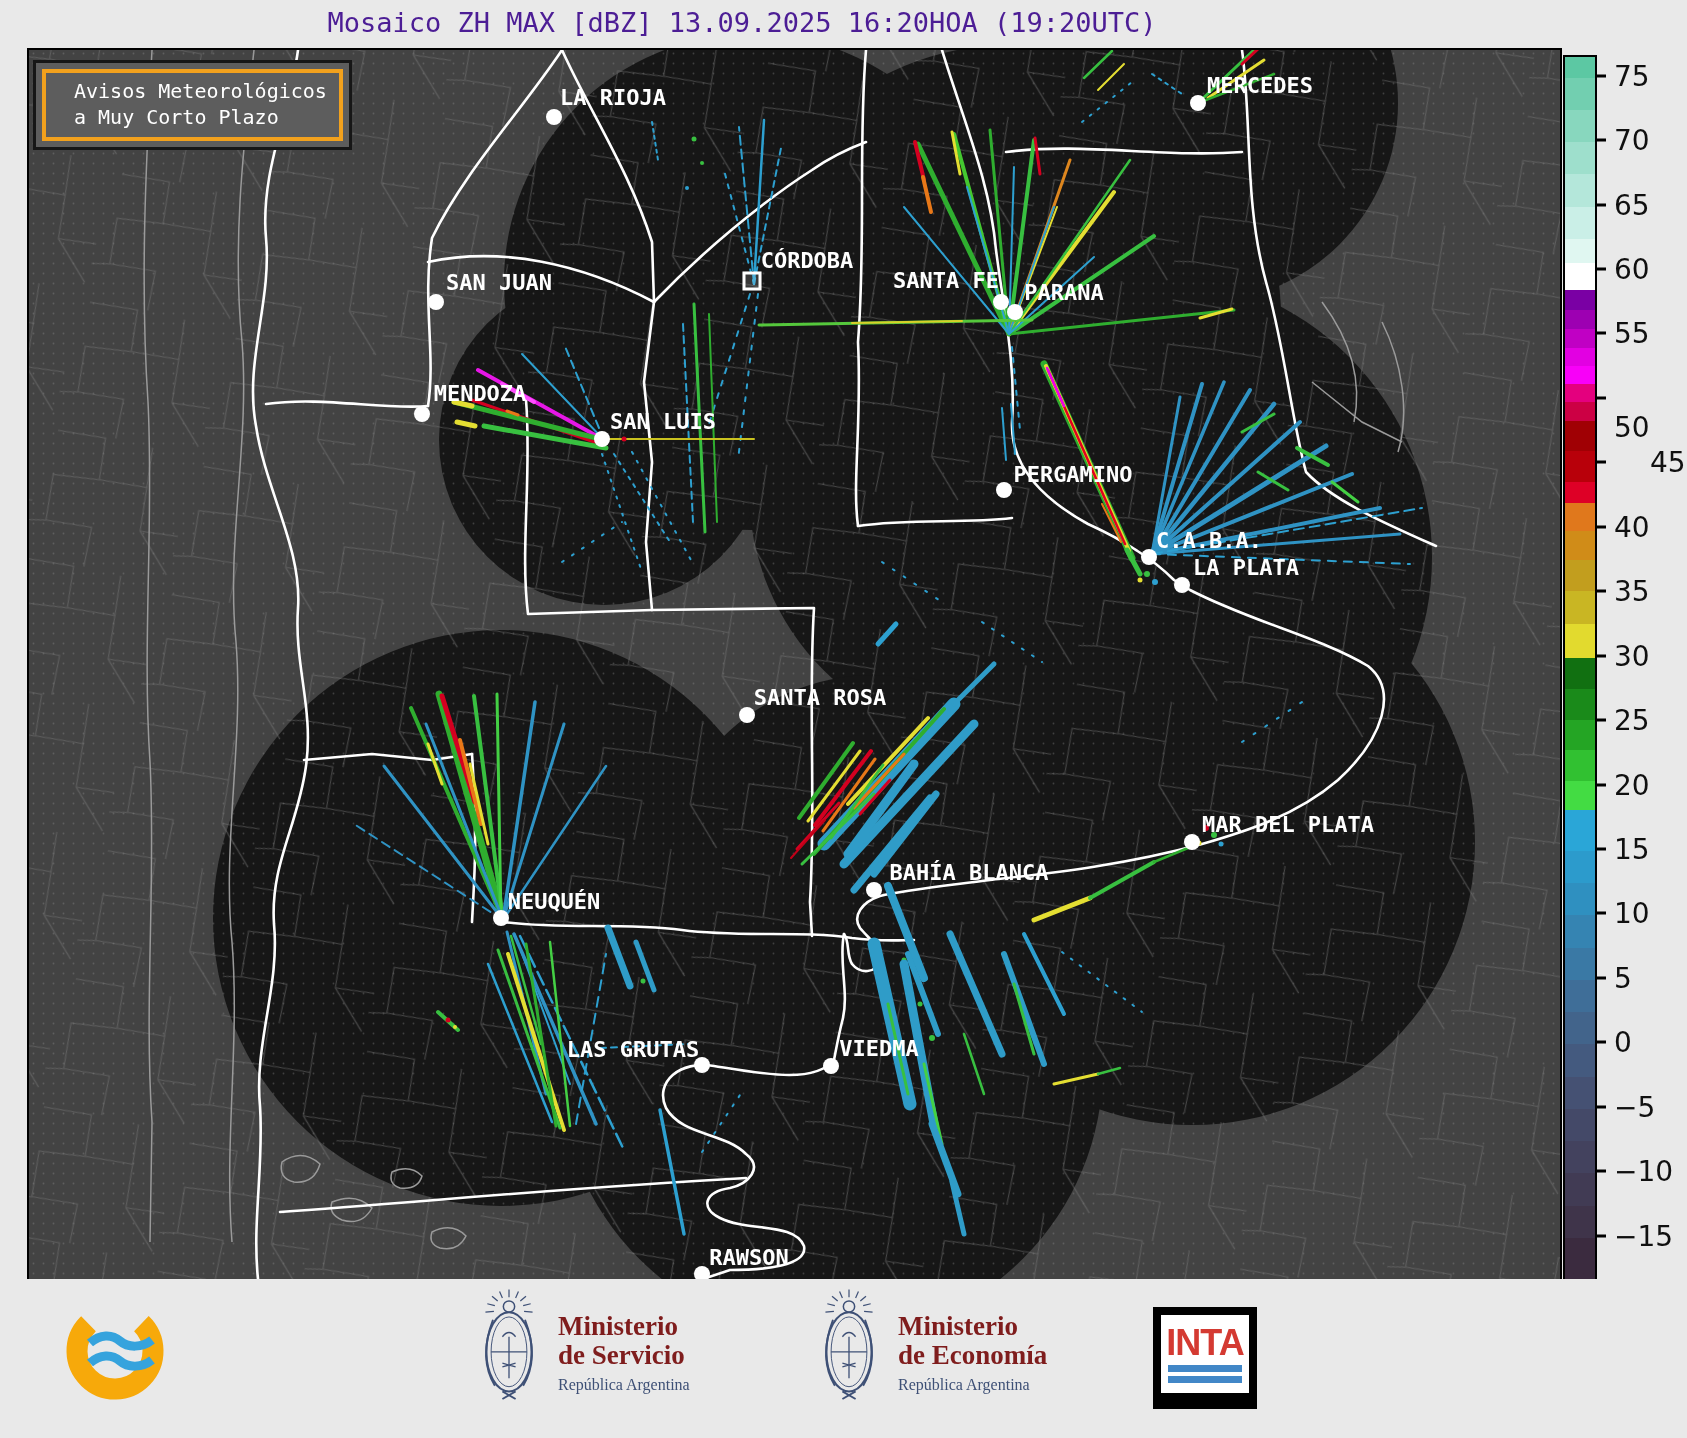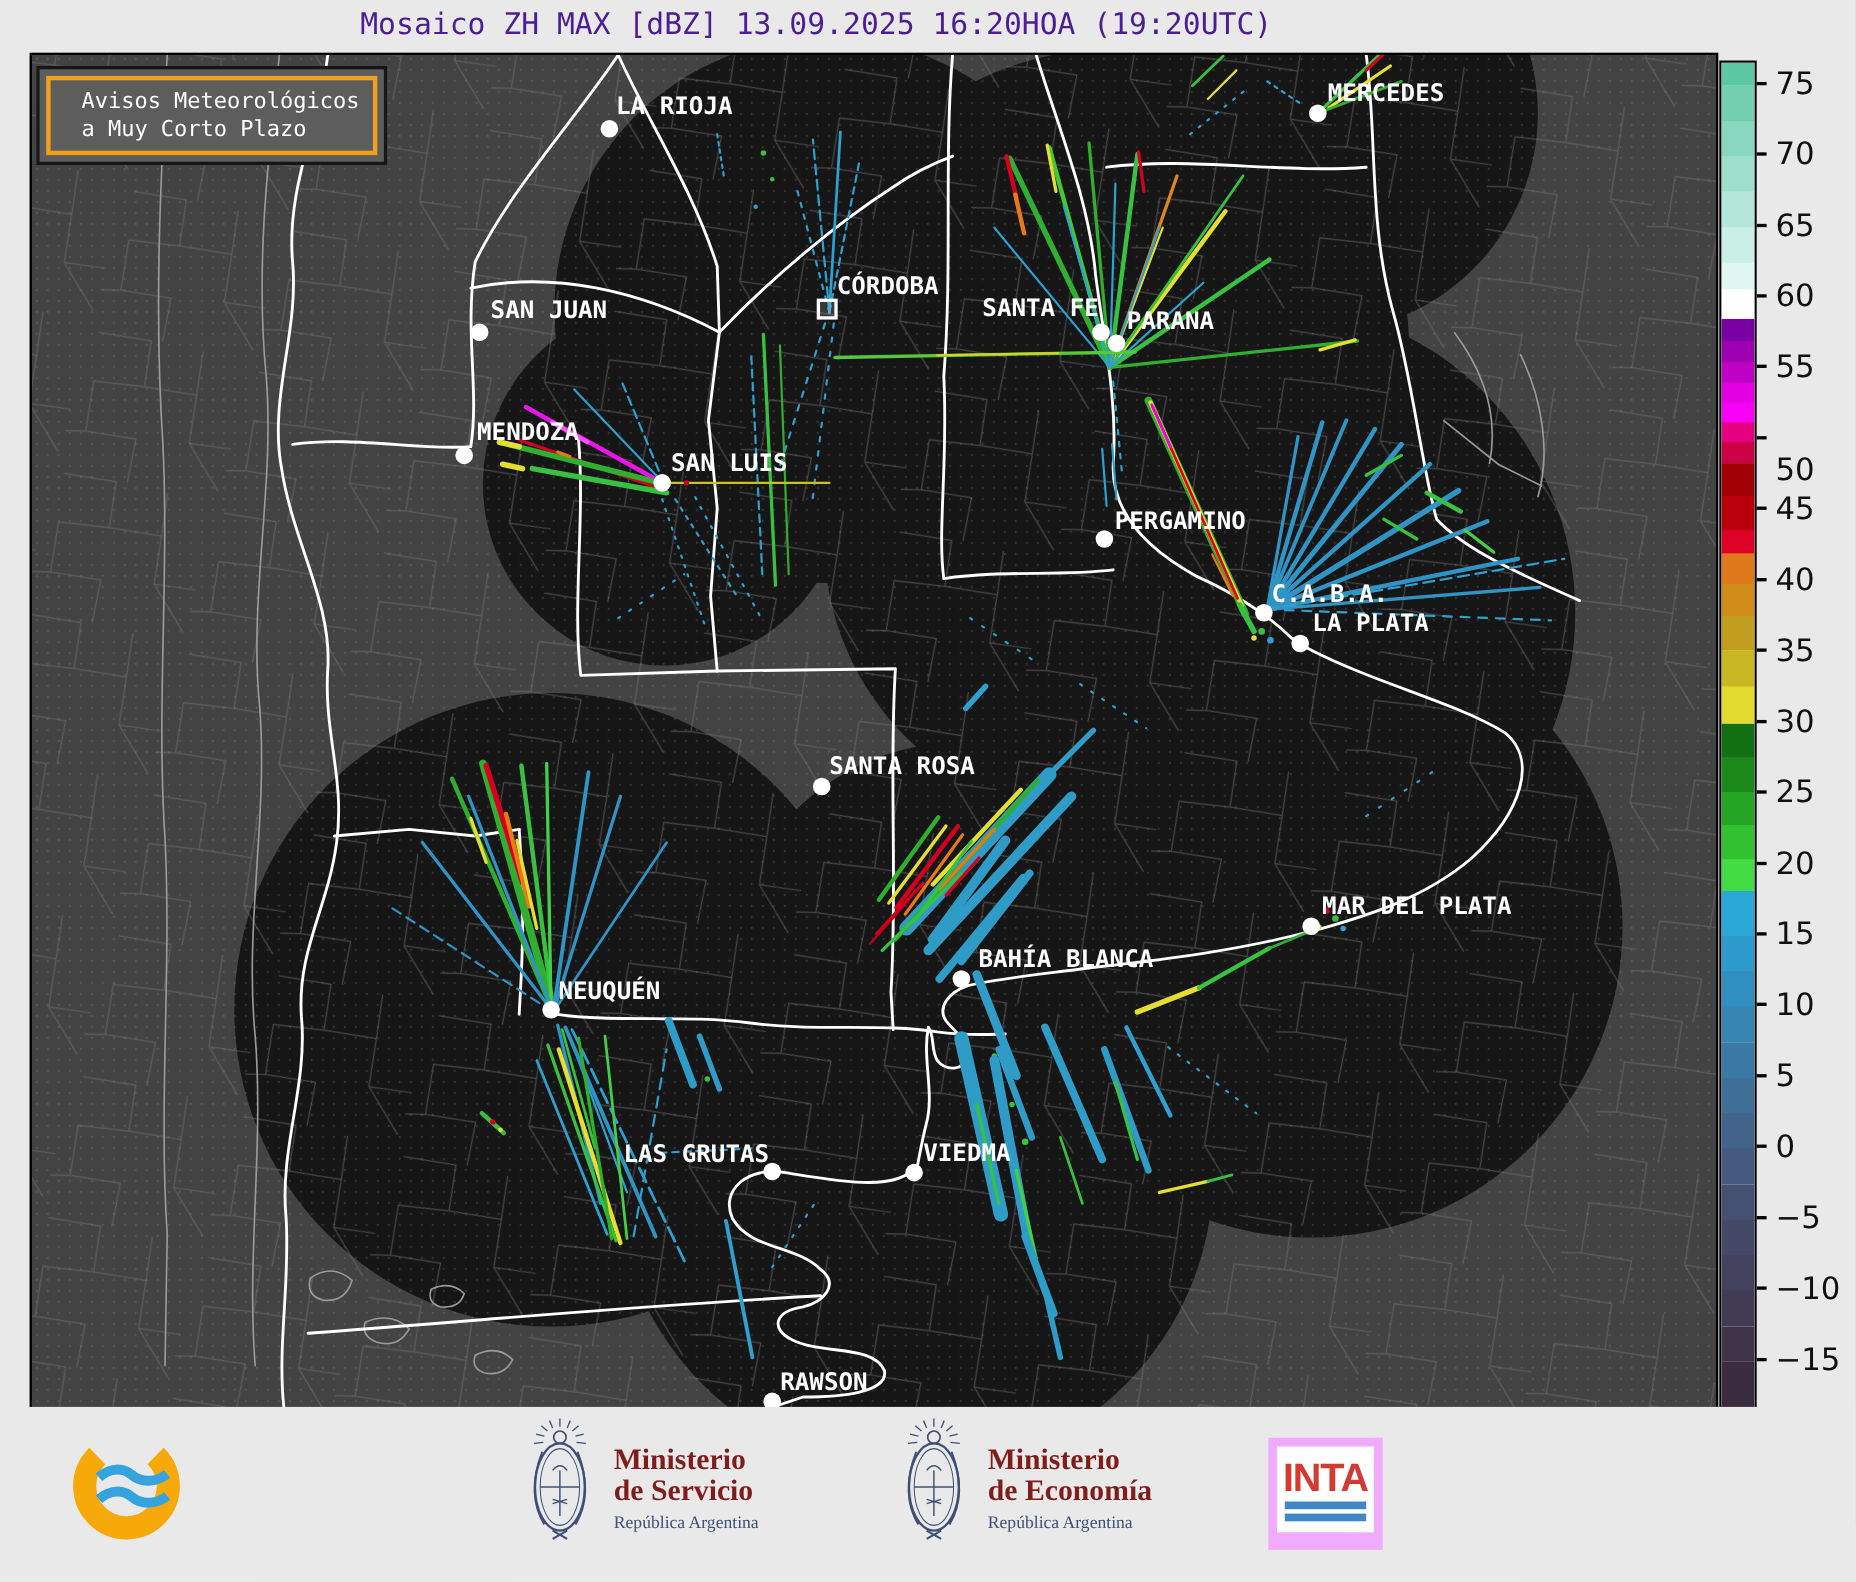--- a/index.html
+++ b/index.html
@@ -31,21 +31,21 @@
   .footer{position:absolute;left:0;top:1279px;width:1687px;height:159px;background:#e9e9e9;}
   .smn{position:absolute;left:60px;top:16px;display:flex;gap:14px;}
   .smn-text{margin-top:12px;}
   .smn-line{font:bold 26px/24px "Liberation Sans",sans-serif;color:#474747;letter-spacing:-0.5px;}
   .smn-sub{font:15px/16px "Liberation Sans",sans-serif;color:#5a5a5a;margin-top:5px;}
   .ministry{position:absolute;top:8px;display:flex;gap:16px;align-items:center;}
   .min-defensa{left:476px;} .min-economia{left:816px;}
   .mintext{padding-top:6px;}
   .mintitle{font:bold 27px/29px "Liberation Serif",serif;color:#7f1d1d;}
   .minsub{font:16px/17px "Liberation Serif",serif;color:#3e5076;margin-top:6px;}
-  .inta{position:absolute;left:1153px;top:28px;width:104px;height:102px;background:#f0abfc;
+  .inta{position:absolute;left:1153px;top:28px;width:104px;height:102px;background:#000000;
         box-sizing:border-box;padding:8px 8px 16px 8px;}
   .inta-in{background:#fff;width:100%;height:100%;box-sizing:border-box;display:flex;
            flex-direction:column;align-items:center;justify-content:center;padding:2px 4px;}
   .inta-label{font:bold 36px/36px "Liberation Sans",sans-serif;color:#d43a32;letter-spacing:-1px;}
   .inta-bar{width:74px;height:7px;background:#4187c7;margin-top:4px;}
 </style>
 </head>
 <body>
 
 <div class="stage">
@@ -387,21 +387,21 @@
       <div class="cticklabel" style="top: 85.0759px;">70</div>
       <div class="ctick" style="top: 149.527px;"></div>
       <div class="cticklabel" style="top: 149.527px;">65</div>
       <div class="ctick" style="top: 213.979px;"></div>
       <div class="cticklabel" style="top: 213.979px;">60</div>
       <div class="ctick" style="top: 278.43px;"></div>
       <div class="cticklabel" style="top: 278.43px;">55</div>
       <div class="ctick" style="top: 342.882px;"></div>
       <div class="cticklabel" style="top: 342.882px; margin-top: 29px;">50</div>
       <div class="ctick" style="top: 407.333px;"></div>
-      <div class="cticklabel" style="top: 407.333px;">45</div>
+      <div class="cticklabel" style="top: 407.333px; margin-left: 36px;">45</div>
       <div class="ctick" style="top: 471.785px;"></div>
       <div class="cticklabel" style="top: 471.785px;">40</div>
       <div class="ctick" style="top: 536.236px;"></div>
       <div class="cticklabel" style="top: 536.236px;">35</div>
       <div class="ctick" style="top: 600.688px;"></div>
       <div class="cticklabel" style="top: 600.688px;">30</div>
       <div class="ctick" style="top: 665.139px;"></div>
       <div class="cticklabel" style="top: 665.139px;">25</div>
       <div class="ctick" style="top: 729.591px;"></div>
       <div class="cticklabel" style="top: 729.591px;">20</div>

